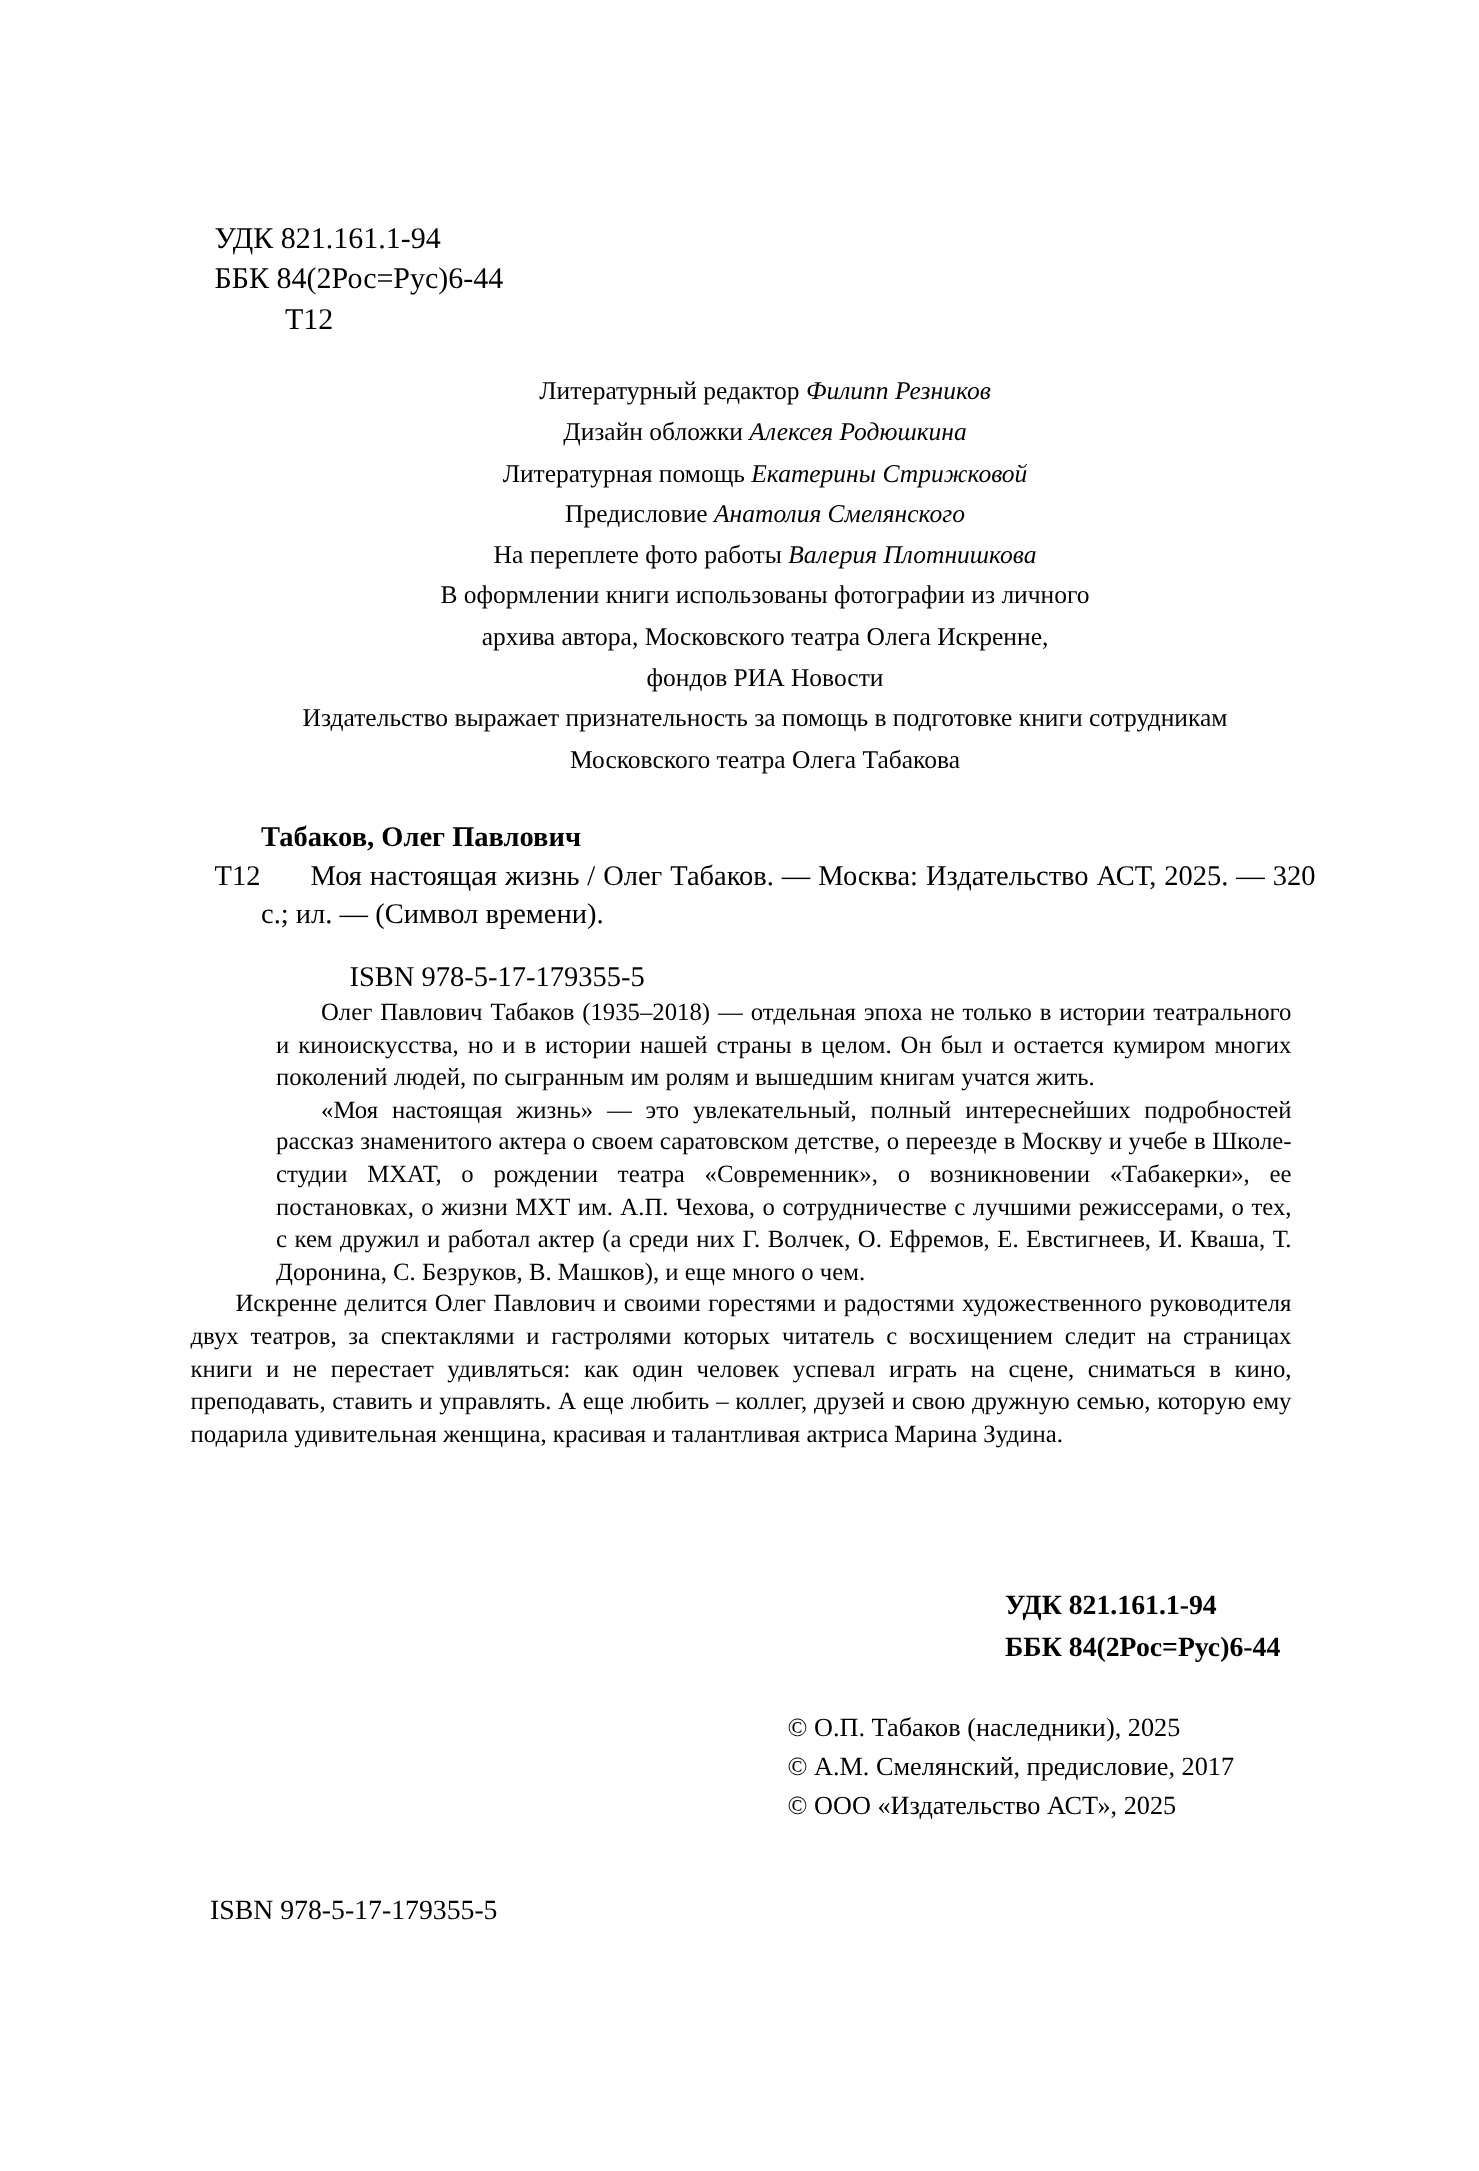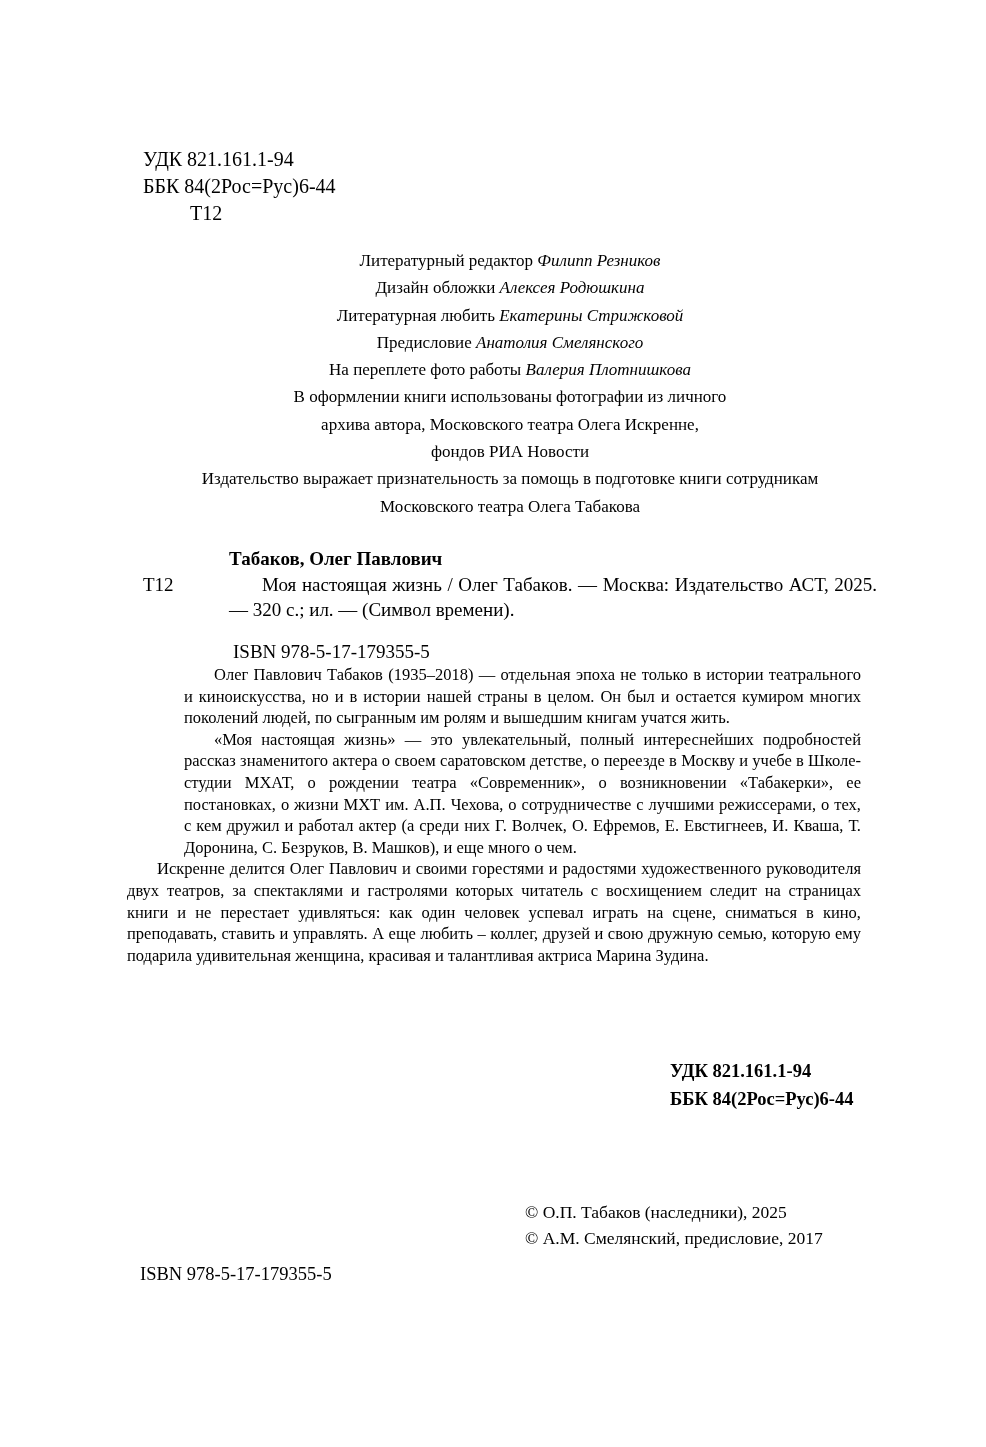--- a/index.html
+++ b/index.html
@@ -47,21 +47,21 @@
     top: 546px;
     width: 734px;
     font-size: 19px;
     line-height: 25.5px;
   }
   .catalog-code {
     position: absolute;
     left: 0;
     top: 25.5px;
   }
-  .catalog-body { margin-left: 86px; }
+  .catalog-body { margin-left: 31px; }
   .catalog-author { font-weight: bold; }
   .catalog-desc { text-indent: 33px; text-align: justify; }
   .catalog-isbn { margin-left: 90px; margin-top: 16px; }
 
   
   .annotation {
     position: absolute;
     left: 127px;
     top: 664px;
     width: 734px;
@@ -79,21 +79,21 @@
     top: 1057px;
     font-size: 18.5px;
     font-weight: bold;
     line-height: 28px;
   }
 
   
   .copyrights {
     position: absolute;
     left: 525px;
-    top: 1199px;
+    top: 1138px;
     font-size: 17.5px;
     line-height: 26px;
   }
 
   
   .isbn-bottom {
     position: absolute;
     left: 140px;
     top: 1264px;
     font-size: 18.5px;
@@ -106,21 +106,21 @@
 
   <div class="top-codes">
     <div>УДК 821.161.1-94</div>
     <div>ББК 84(2Рос=Рус)6-44</div>
     <div class="t12">Т12</div>
   </div>
 
   <div class="credits">
     <div class="credit-line"><span>Литературный редактор </span><i>Филипп Резников</i></div>
     <div class="credit-line"><span>Дизайн обложки </span><i>Алексея Родюшкина</i></div>
-    <div class="credit-line"><span>Литературная любить </span><i>Екатерины Стрижковой</i></div>
+    <div class="credit-line"><span>Литературная помощь </span><i>Екатерины Стрижковой</i></div>
     <div class="credit-line"><span>Предисловие </span><i>Анатолия Смелянского</i></div>
     <div class="credit-line"><span>На переплете фото работы </span><i>Валерия Плотнишкова</i></div>
     <div class="credit-note">В оформлении книги использованы фотографии из личного
 архива автора, Московского театра Олега Искренне,
 фондов РИА Новости</div>
     <div class="credit-note">Издательство выражает признательность за помощь в подготовке книги сотрудникам
 Московского театра Олега Табакова</div>
   </div>
 
   <div class="catalog">
@@ -139,17 +139,18 @@
   </div>
 
   <div class="codes-bottom">
     <div>УДК 821.161.1-94</div>
     <div>ББК 84(2Рос=Рус)6-44</div>
   </div>
 
   <div class="copyrights">
     <div>© О.П. Табаков (наследники), 2025</div>
     <div>© А.М. Смелянский, предисловие, 2017</div>
+    <div>© ООО «Издательство АСТ», 2025</div>
   </div>
 
   <div class="isbn-bottom">ISBN 978-5-17-179355-5</div>
 
 </div>
 
 </body></html>

